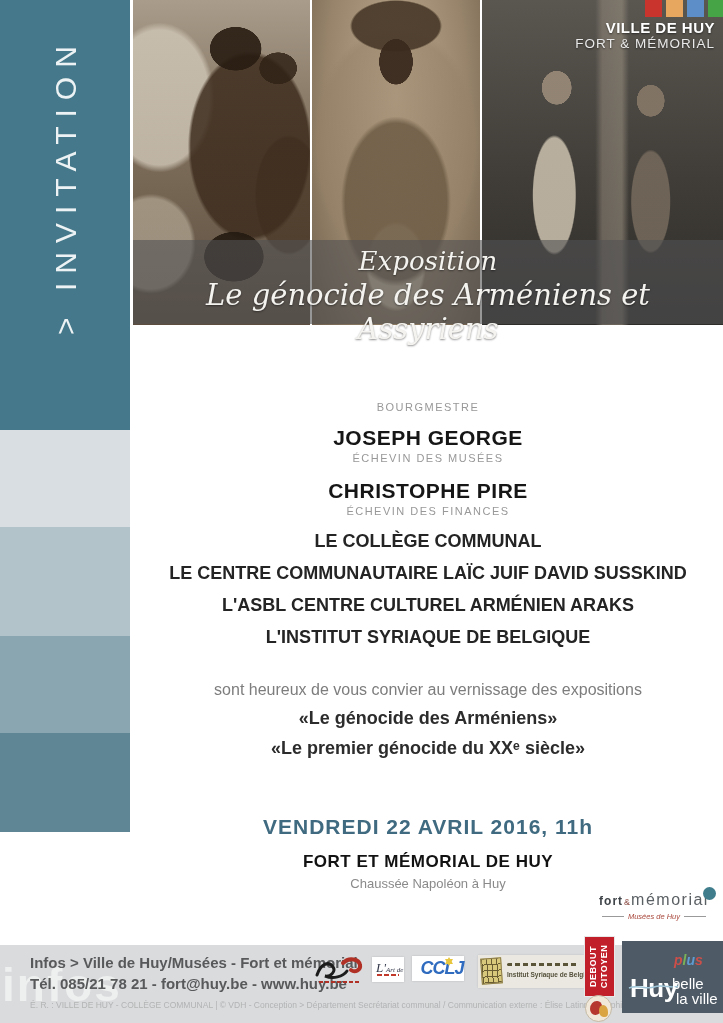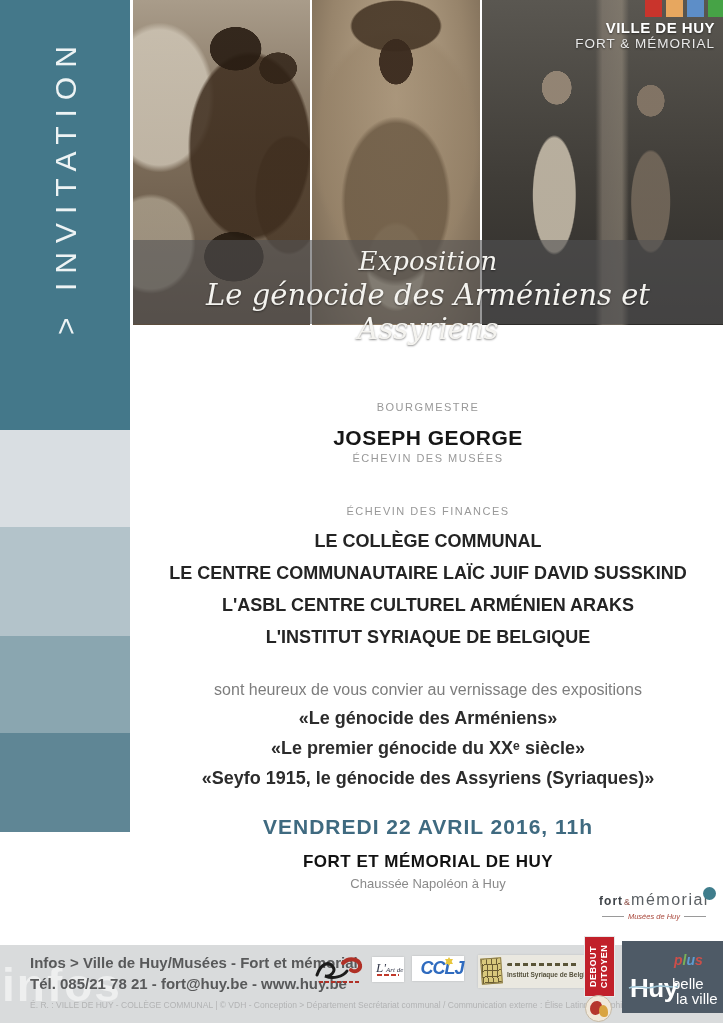--- a/index.html
+++ b/index.html
@@ -163,31 +163,31 @@
   <div class="hdr-site">FORT &amp; MÉMORIAL</div>
 
   <div class="banner">
     <div class="l1">Exposition</div>
     <div class="l2">Le génocide des Arméniens et Assyriens</div>
   </div>
 
   <div class="line host-role" style="top:401px">BOURGMESTRE</div>
   <div class="line host-name" style="top:426px">JOSEPH GEORGE</div>
   <div class="line host-role" style="top:452px">ÉCHEVIN DES MUSÉES</div>
+  <div class="line host-name" style="top:479px">CHRISTOPHE PIRE</div>
   <div class="line host-role" style="top:505px">ÉCHEVIN DES FINANCES</div>
 
   <div class="line org" style="top:531px">LE COLLÈGE COMMUNAL</div>
   <div class="line org" style="top:563px">LE CENTRE COMMUNAUTAIRE LAÏC JUIF DAVID SUSSKIND</div>
   <div class="line org" style="top:595px">L'ASBL CENTRE CULTUREL ARMÉNIEN ARAKS</div>
   <div class="line org" style="top:627px">L'INSTITUT SYRIAQUE DE BELGIQUE</div>
 
   <div class="line invite" style="top:681px">sont heureux de vous convier au vernissage des expositions</div>
   <div class="line expo" style="top:708px">«Le génocide des Arméniens»</div>
   <div class="line expo" style="top:738px">«Le premier génocide du XXᵉ siècle»</div>
-  <div class="line expo" style="top:768px">«Seyfo 1915, le génocide des Assyriens (Syriaques)»</div>
 
   <div class="line date" style="top:815px">VENDREDI 22 AVRIL 2016, 11h</div>
   <div class="line venue" style="top:852px">FORT ET MÉMORIAL DE HUY</div>
   <div class="line addr" style="top:876px">Chaussée Napoléon à Huy</div>
 
   <div class="fm-logo">
     <div class="fm-dot"></div>
     <div class="fm-row">
       <span class="fm-fort">fort</span><span class="fm-amp">&amp;</span><span class="fm-mem">mémorial</span>
     </div>

